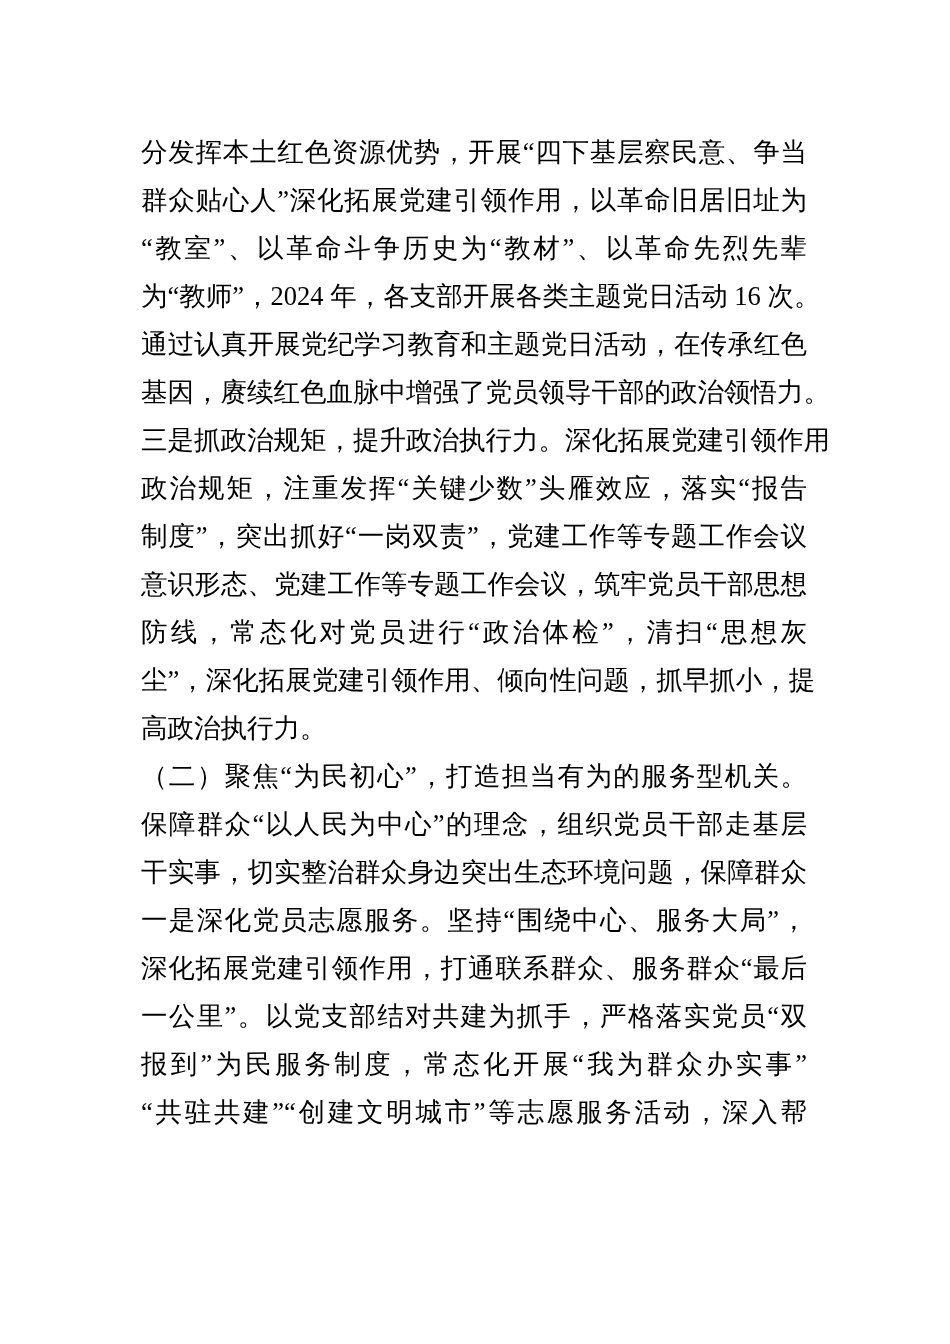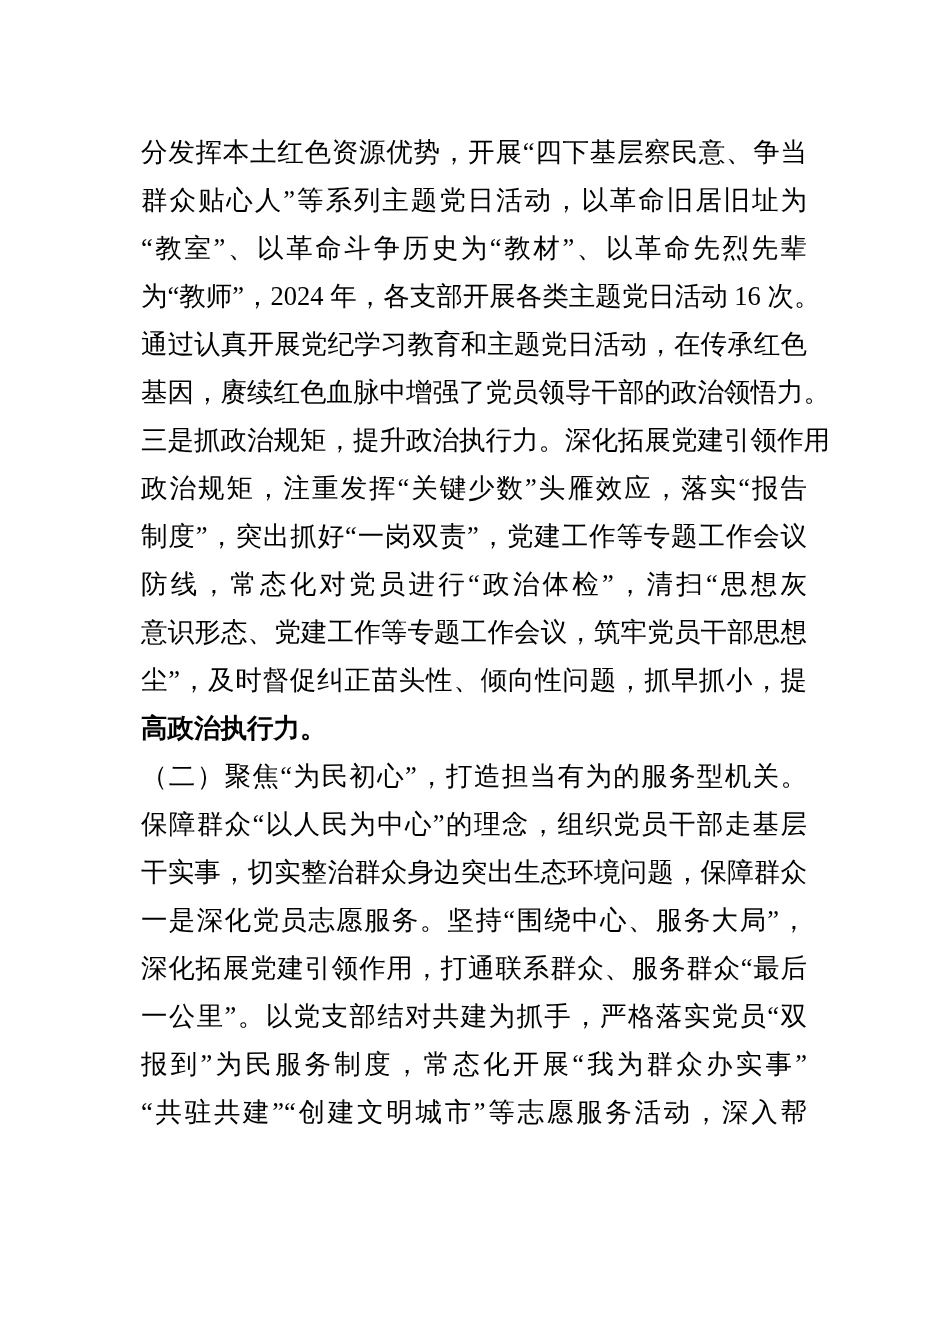--- a/index.html
+++ b/index.html
@@ -27,43 +27,42 @@
   }
   .line {
     height: 48px;
     text-align: justify;
     text-align-last: justify;
     white-space: nowrap;
   }
   .line.end {
     text-align: right;
     text-align-last: left;
-    font-weight: bold;
   }
   .line.bold {
     font-weight: 400;
   }
 </style>
 </head>
 <body>
 
 <div class="page">
   <div class="textblock">
       <div class="line">分发挥本土红色资源优势，开展“四下基层察民意、争当</div>
-      <div class="line">群众贴心人”等系列主题党日活动，以革命旧居旧址为</div>
+      <div class="line">群众贴心人”深化拓展党建引领作用，以革命旧居旧址为</div>
       <div class="line">“教室”、以革命斗争历史为“教材”、以革命先烈先辈</div>
       <div class="line">为“教师”，2024 年，各支部开展各类主题党日活动 16 次。</div>
       <div class="line">通过认真开展党纪学习教育和主题党日活动，在传承红色</div>
       <div class="line">基因，赓续红色血脉中增强了党员领导干部的政治领悟力。</div>
       <div class="line">三是抓政治规矩，提升政治执行力。深化拓展党建引领作用</div>
       <div class="line">政治规矩，注重发挥“关键少数”头雁效应，落实“报告</div>
       <div class="line">制度”，突出抓好“一岗双责”，党建工作等专题工作会议</div>
+      <div class="line">意识形态、党建工作等专题工作会议，筑牢党员干部思想</div>
       <div class="line">防线，常态化对党员进行“政治体检”，清扫“思想灰</div>
-      <div class="line">意识形态、党建工作等专题工作会议，筑牢党员干部思想</div>
-      <div class="line">尘”，及时督促纠正苗头性、倾向性问题，抓早抓小，提</div>
+      <div class="line">尘”，深化拓展党建引领作用、倾向性问题，抓早抓小，提</div>
       <div class="line end">高政治执行力。</div>
       <div class="line bold">（二）聚焦“为民初心”，打造担当有为的服务型机关。</div>
       <div class="line">保障群众“以人民为中心”的理念，组织党员干部走基层</div>
       <div class="line">干实事，切实整治群众身边突出生态环境问题，保障群众</div>
       <div class="line">一是深化党员志愿服务。坚持“围绕中心、服务大局”，</div>
       <div class="line">深化拓展党建引领作用，打通联系群众、服务群众“最后</div>
       <div class="line">一公里”。以党支部结对共建为抓手，严格落实党员“双</div>
       <div class="line">报到”为民服务制度，常态化开展“我为群众办实事”</div>
       <div class="line">“共驻共建”“创建文明城市”等志愿服务活动，深入帮</div>
     </div>

